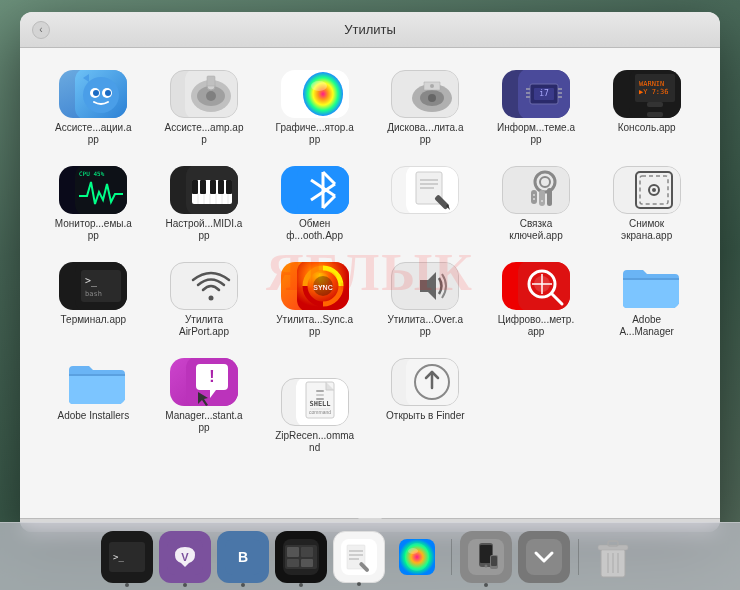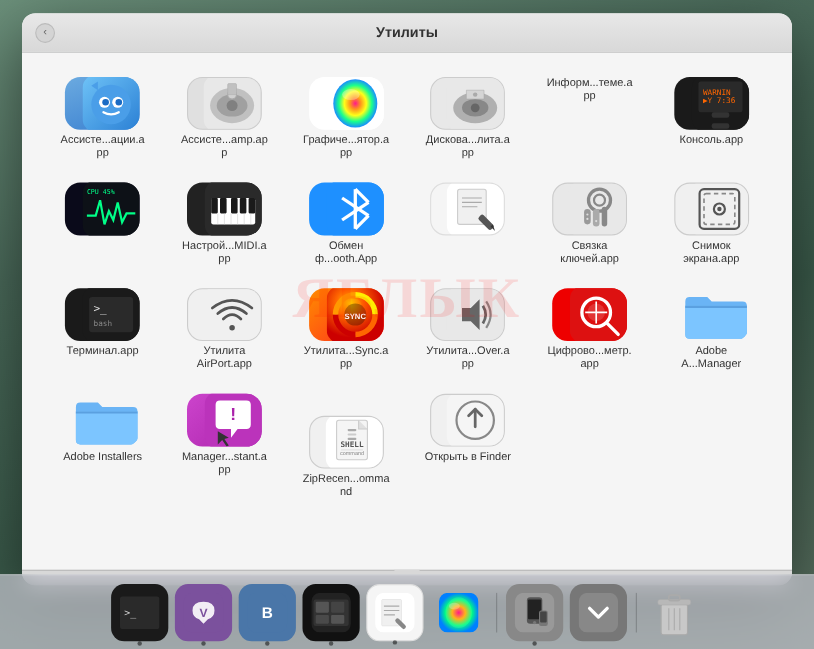--- a/index.html
+++ b/index.html
@@ -57,21 +57,21 @@
       align-items: center;
       justify-content: center;
       cursor: pointer;
       font-size: 10px;
       color: #666;
       border: 1px solid #bbb;
     }
 
     .window-title {
       font-size: 13px;
-      font-weight: 700;
+      font-weight: 400;
       color: #333;
     }
 
     .content-area {
       flex: 1;
       overflow-y: auto;
       padding: 16px 20px;
       background: #f5f5f5;
     }
 
@@ -271,20 +271,36 @@
             <ellipse cx="26" cy="30" rx="12" ry="8" fill="#888"></ellipse>
             <ellipse cx="26" cy="30" rx="4" ry="4" fill="#666"></ellipse>
             <path d="M18 14 L34 14 L34 22 L18 22 Z" fill="#d5d5d5" stroke="#aaa" stroke-width="0.5"></path>
             <circle cx="26" cy="18" r="2" fill="#aaa"></circle>
           </svg>
         </div>
         <span class="app-label">Дискова...лита.app</span>
       </div>
 
       <div class="app-item">
+        <div class="app-icon" style="background:#3a3a7a;">
+          <svg width="52" height="52" viewBox="0 0 52 52">
+            <rect width="52" height="52" rx="12" fill="#4a4a9a"></rect>
+
+            <rect x="12" y="16" width="28" height="20" rx="2" fill="#2a2a6a" stroke="#6a6aaa" stroke-width="1"></rect>
+            <rect x="16" y="20" width="20" height="12" rx="1" fill="#3a3a8a"></rect>
+
+            <rect x="8" y="20" width="4" height="2" fill="#8a8aaa"></rect>
+            <rect x="8" y="24" width="4" height="2" fill="#8a8aaa"></rect>
+            <rect x="8" y="28" width="4" height="2" fill="#8a8aaa"></rect>
+            <rect x="40" y="20" width="4" height="2" fill="#8a8aaa"></rect>
+            <rect x="40" y="24" width="4" height="2" fill="#8a8aaa"></rect>
+            <rect x="40" y="28" width="4" height="2" fill="#8a8aaa"></rect>
+            <text x="26" y="28" text-anchor="middle" fill="#aaaaff" font-size="8" font-family="monospace">i7</text>
+          </svg>
+        </div>
         <span class="app-label">Информ...теме.app</span>
       </div>
 
       <div class="app-item">
         <div class="app-icon" style="background:#1a1a1a;">
           <svg width="52" height="52" viewBox="0 0 52 52">
             <rect width="52" height="52" rx="12" fill="#1a1a1a"></rect>
             <rect x="6" y="6" width="40" height="28" rx="2" fill="#2a2a2a"></rect>
             <text x="10" y="18" fill="#ff6600" font-size="7" font-family="monospace">WARNIN</text>
             <text x="10" y="26" fill="#ff6600" font-size="7" font-family="monospace">▶Y 7:36</text>
@@ -298,20 +314,21 @@
 
       <div class="app-item">
         <div class="app-icon" style="background:#0a0a1a;">
           <svg width="52" height="52" viewBox="0 0 52 52">
             <rect width="52" height="52" rx="12" fill="#0d1117"></rect>
 
             <polyline points="4,32 12,32 16,18 20,40 24,28 28,36 32,20 36,38 40,30 48,30" stroke="#00ff88" stroke-width="2" fill="none"></polyline>
             <text x="4" y="12" fill="#00ff88" font-size="6" font-family="monospace">CPU 45%</text>
           </svg>
         </div>
+        <span class="app-label">Монитор...емы.app</span>
       </div>
 
       <div class="app-item">
         <div class="app-icon" style="background:#222;">
           <svg width="52" height="52" viewBox="0 0 52 52">
             <rect width="52" height="52" rx="12" fill="#2a2a2a"></rect>
 
             <rect x="6" y="16" width="40" height="24" rx="2" fill="white"></rect>
             <rect x="6" y="16" width="6" height="14" rx="1" fill="#1a1a1a"></rect>
             <rect x="14" y="16" width="6" height="14" rx="1" fill="#1a1a1a"></rect>

